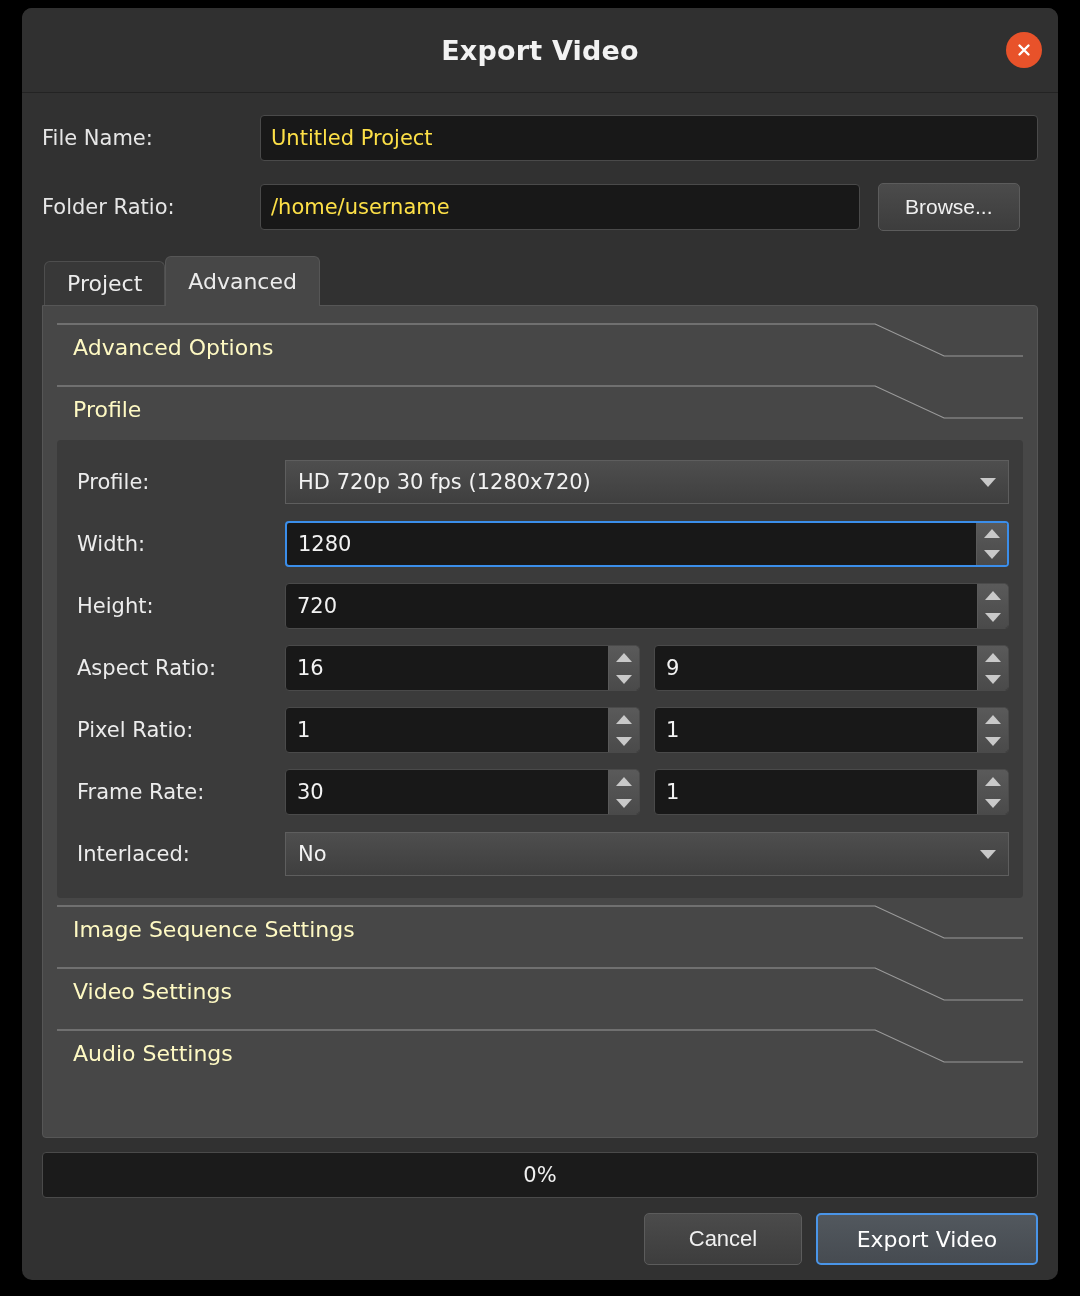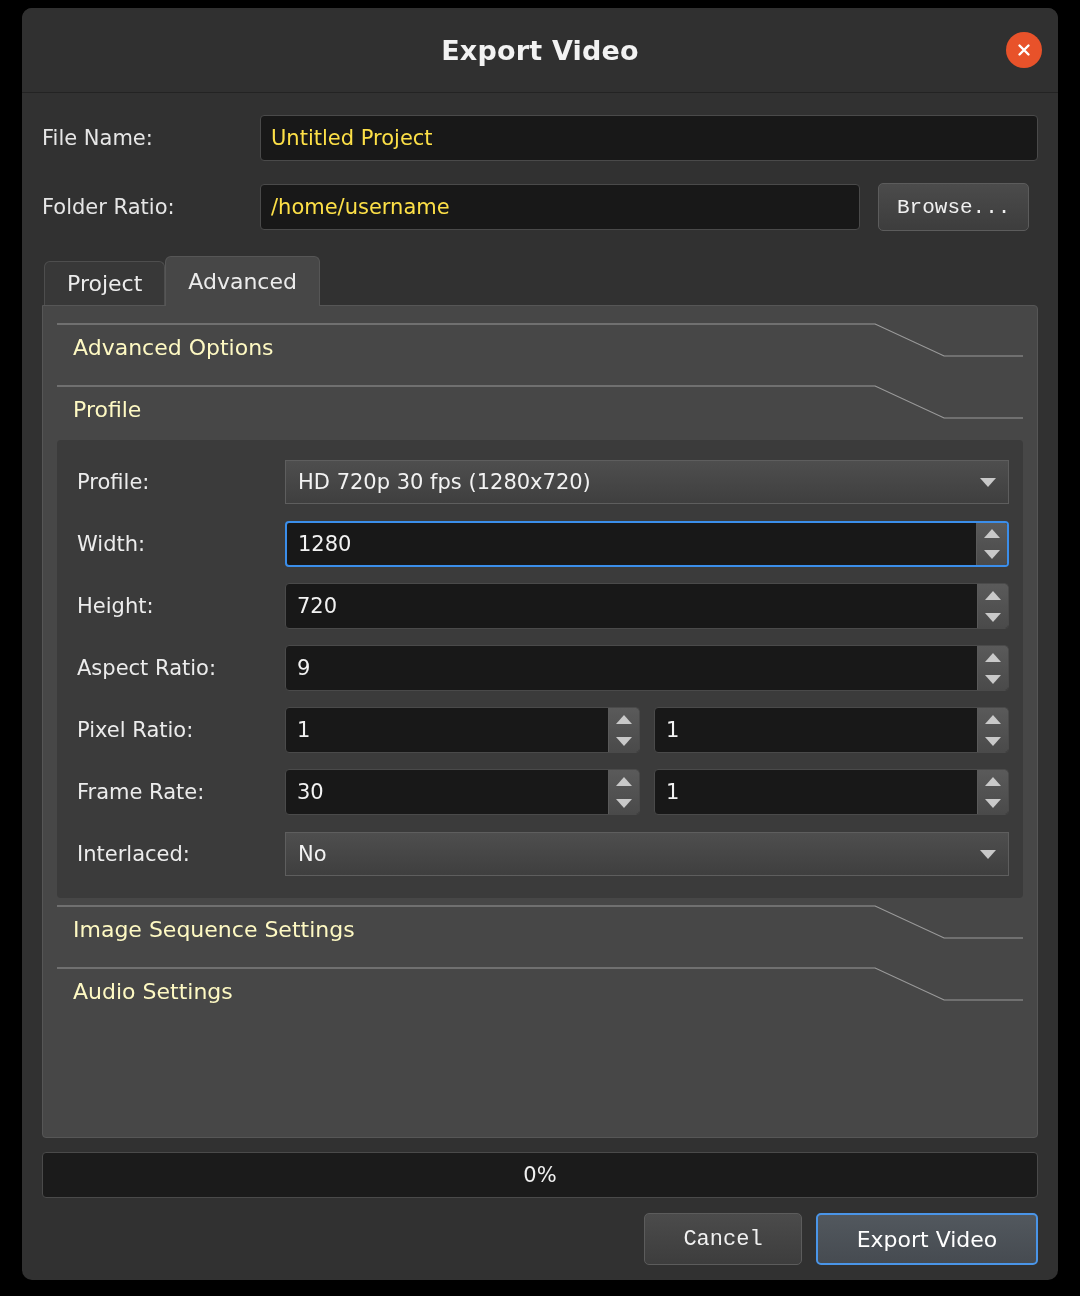--- a/index.html
+++ b/index.html
@@ -100,22 +100,22 @@
   #file-name-input { flex: 1 1 auto; }
   #folder-path-input { width: 600px; flex: 0 0 600px; }
 
   .push-button {
     height: 48px;
     background: linear-gradient(#4b4b4b, #3d3d3d);
     border: 1px solid #5c5c5c;
     border-radius: 5px;
     color: #f0f0f0;
     font-size: 21px;
-    font-family: Liberation Mono, monospace;
-    padding: 0 18px;
+    font-family: Liberation Sans, sans-serif;
+    padding: 0 26px;
     cursor: pointer;
     box-sizing: border-box;
   }
   #browse-button { margin-left: 18px; }
 
   
   #tab-bar {
     display: flex;
     align-items: flex-end;
     margin-top: 26px;
@@ -426,20 +426,31 @@
                 </div>
               <div class="spin-btn">
                   <span class="spin-down"></span>
                 </div>
             </div>
           </div>
         </div>
 
         <div class="form-row">
           <div class="form-label">Aspect Ratio:</div>
+          <div class="spin pair-left">
+            <input class="spin-value" type="text" value="16" style="">
+            <div class="spin-buttons">
+              <div class="spin-btn">
+                  <span class="spin-up"></span>
+                </div>
+              <div class="spin-btn">
+                  <span class="spin-down"></span>
+                </div>
+            </div>
+          </div>
           <div class="spin pair-right">
             <input class="spin-value" type="text" value="9" style="">
             <div class="spin-buttons">
               <div class="spin-btn">
                   <span class="spin-up"></span>
                 </div>
               <div class="spin-btn">
                   <span class="spin-down"></span>
                 </div>
             </div>
@@ -508,20 +519,26 @@
 
       </div>
 
       <div class="section-header">
         <svg class="deco" viewBox="0 0 980 62" preserveAspectRatio="none">
           <path d="M0 8 L830 8 L900 40 L980 40" fill="none" stroke="#9a9a9a" stroke-width="1.2" vector-effect="non-scaling-stroke"></path>
         </svg>
         <span class="section-title">Image Sequence Settings</span>
       </div>
 
+      <div class="section-header">
+        <svg class="deco" viewBox="0 0 980 62" preserveAspectRatio="none">
+          <path d="M0 8 L830 8 L900 40 L980 40" fill="none" stroke="#9a9a9a" stroke-width="1.2" vector-effect="non-scaling-stroke"></path>
+        </svg>
+        <span class="section-title">Video Settings</span>
+      </div>
 
       <div class="section-header">
         <svg class="deco" viewBox="0 0 980 62" preserveAspectRatio="none">
           <path d="M0 8 L830 8 L900 40 L980 40" fill="none" stroke="#9a9a9a" stroke-width="1.2" vector-effect="non-scaling-stroke"></path>
         </svg>
         <span class="section-title">Audio Settings</span>
       </div>
 
     </div>
 

